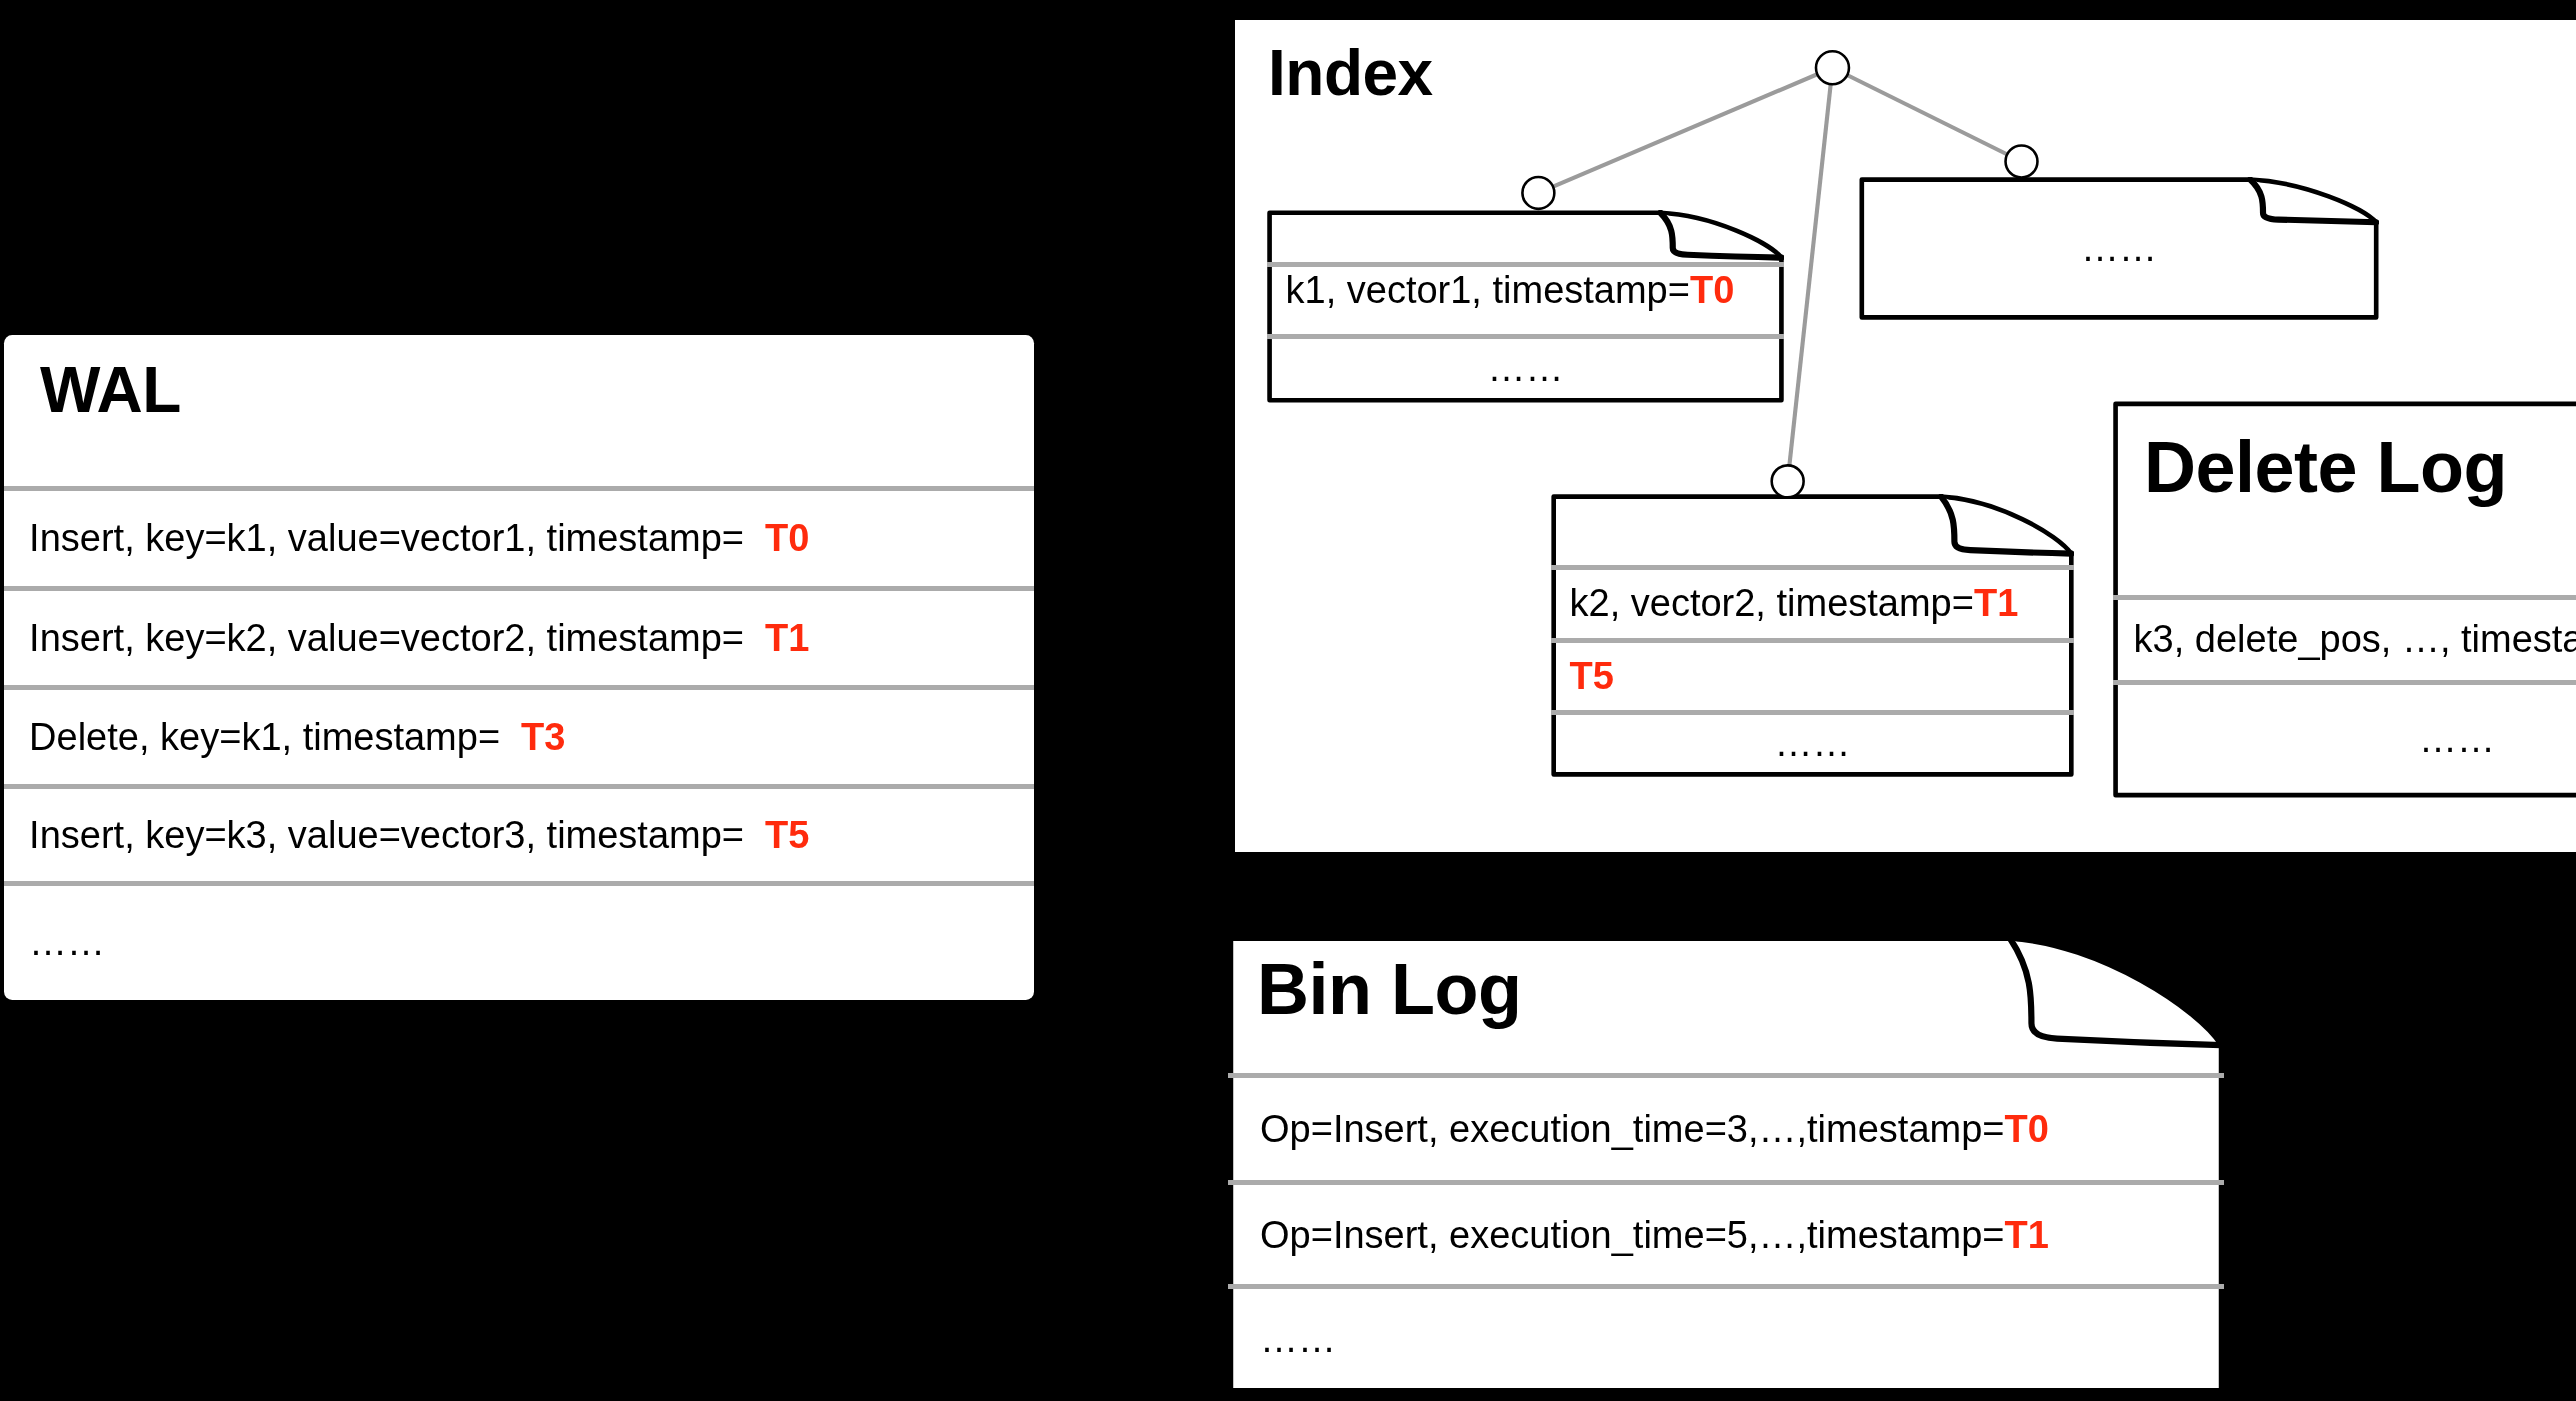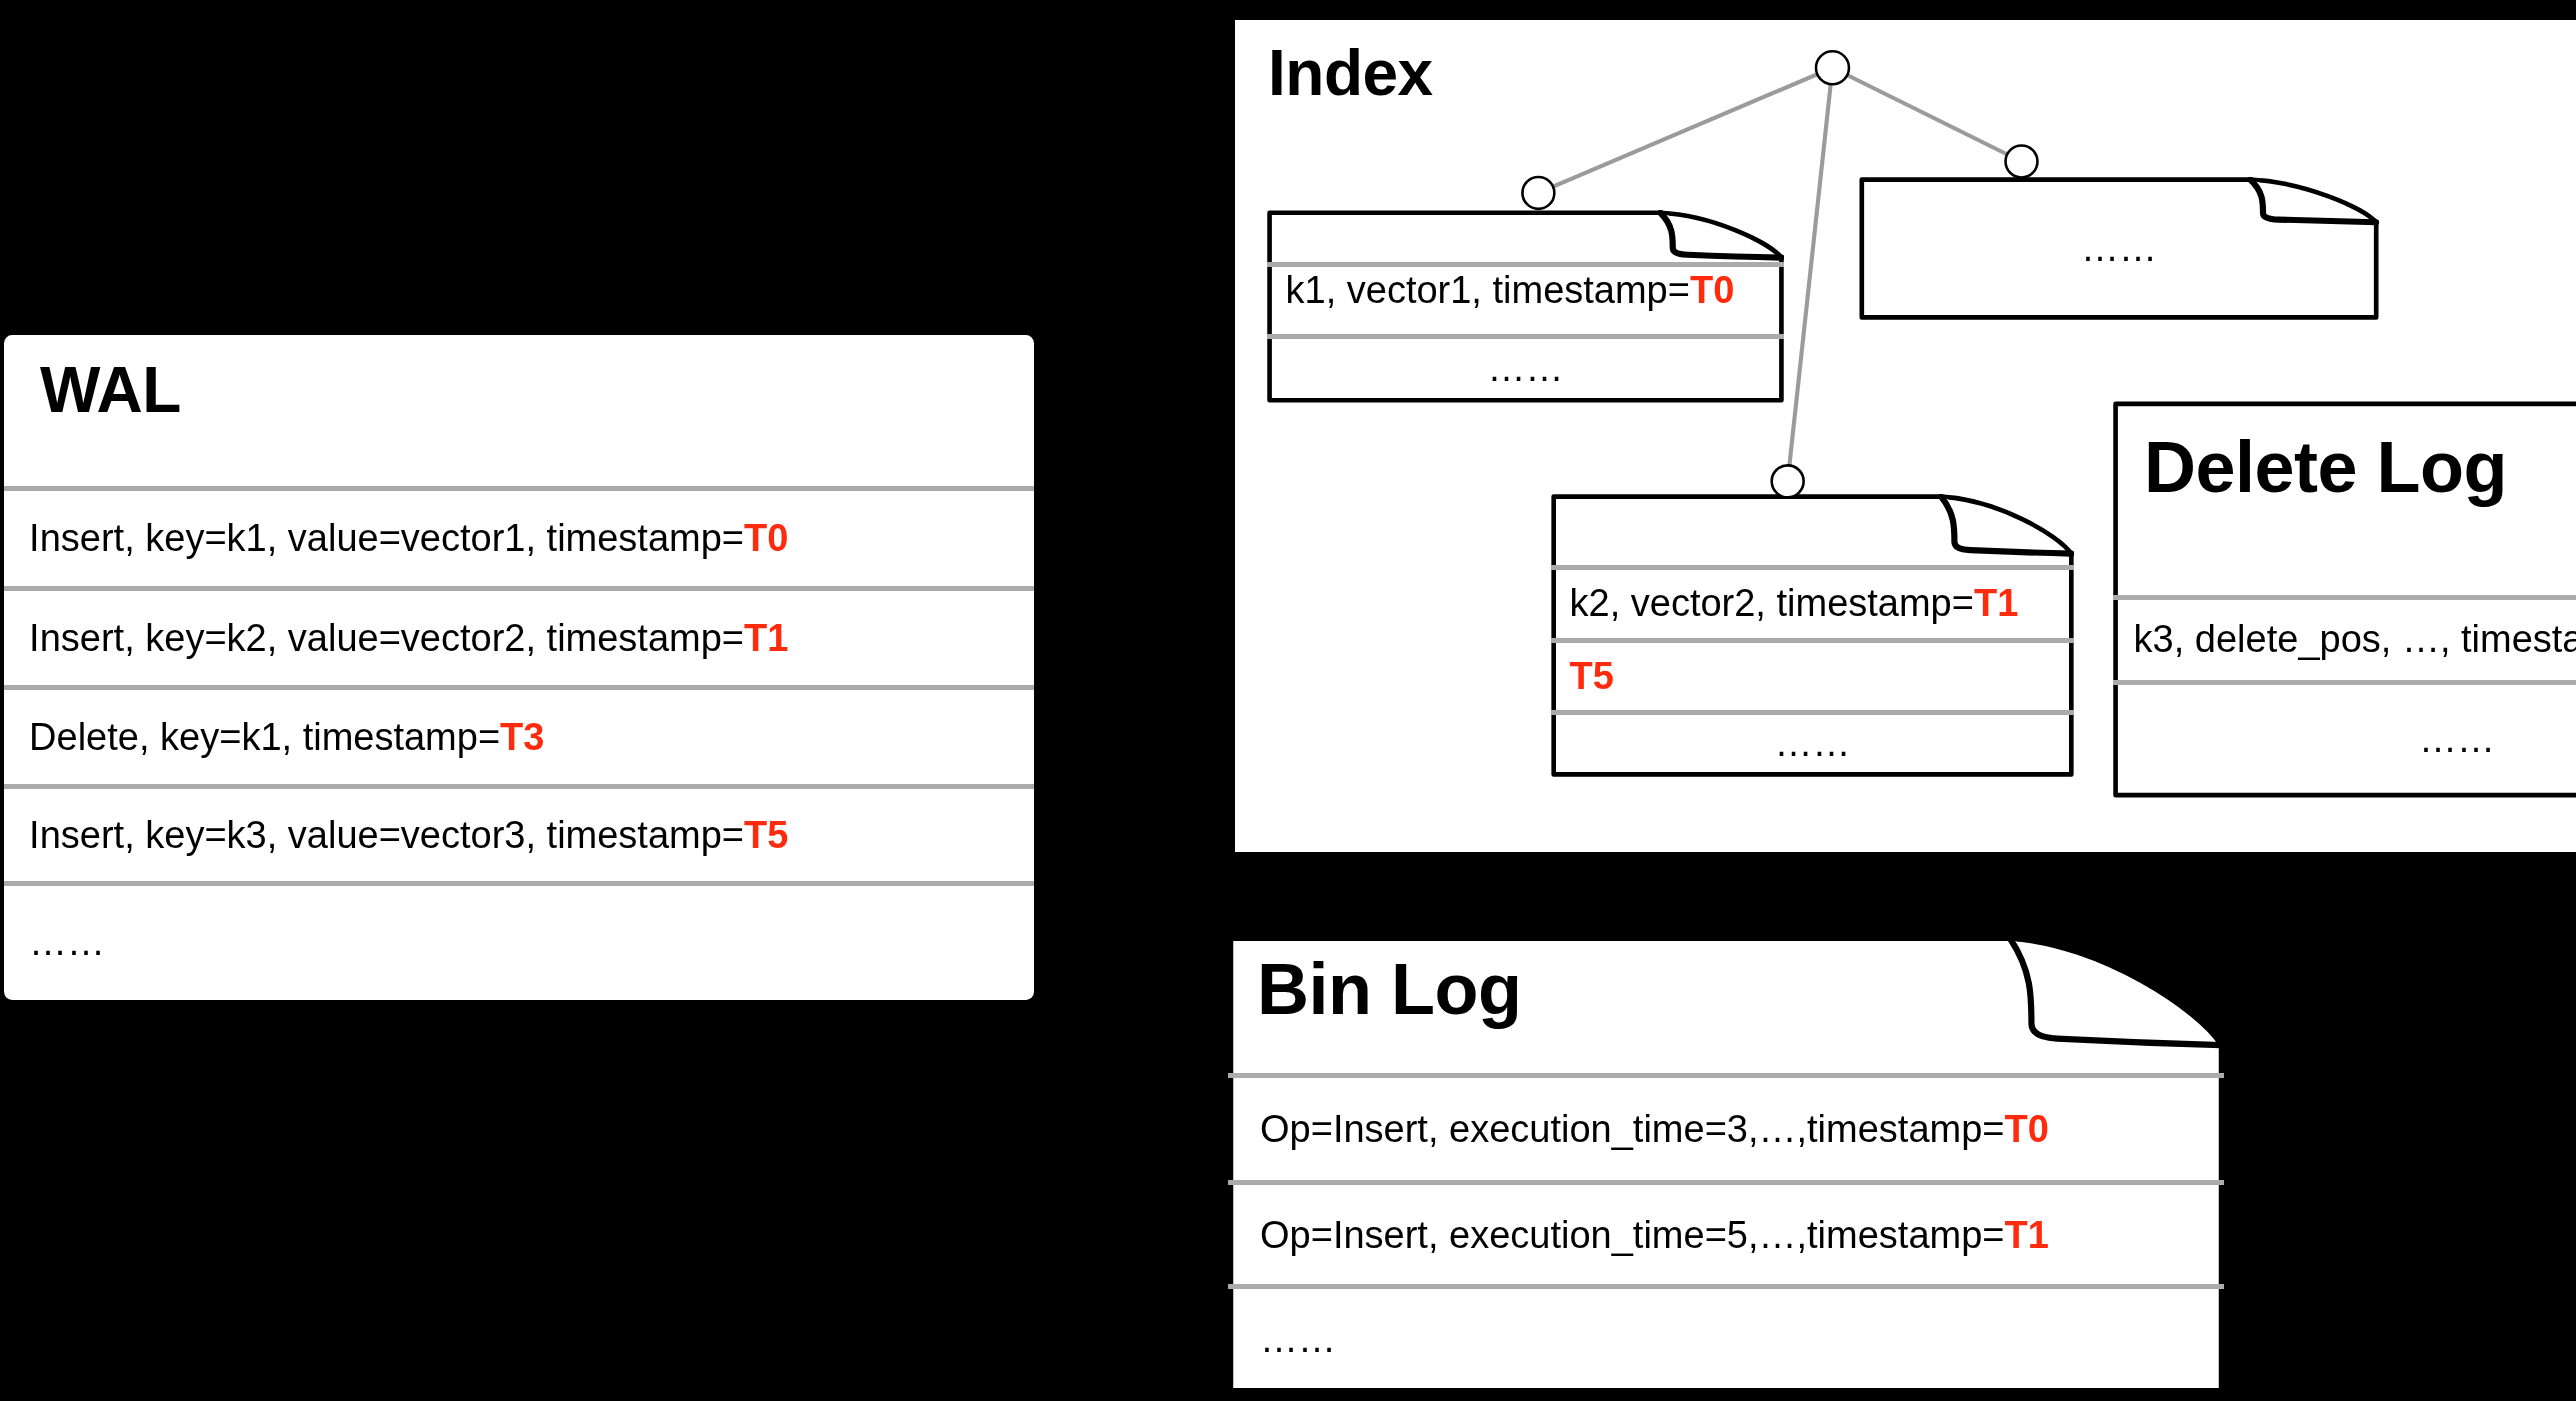--- a/index.html
+++ b/index.html
@@ -19,21 +19,21 @@
     letter-spacing:-0.5px; white-space:nowrap;
   }
   .wal .panel-title { left:36px; top:19.6px; }
   .row {
     position:absolute; left:0; right:0; box-sizing:border-box;
     border-top:5.7px solid var(--c-divider,#ababab);
     display:flex; align-items:center;
     font-size:38px; white-space:nowrap; overflow:hidden;
   }
   .row .txt { padding-left:0; }
-  .pad48 { padding-left:25px; }
+  .pad48 { padding-left:25px;gap:21px; }
   .pad36 { padding-left:18.5px; }
   .pad40 { padding-left:20.6px; }
   .pad62 { padding-left:32px; }
   .ts { color:var(--c-timestamp,#ff2b0d); font-weight:700; }
   .center { justify-content:center; }
 
   
   .index {
     left:1231px; top:15.5px; width:1582px; height:840px;
     border:4.1px solid var(--c-border,#000); box-sizing:border-box;

